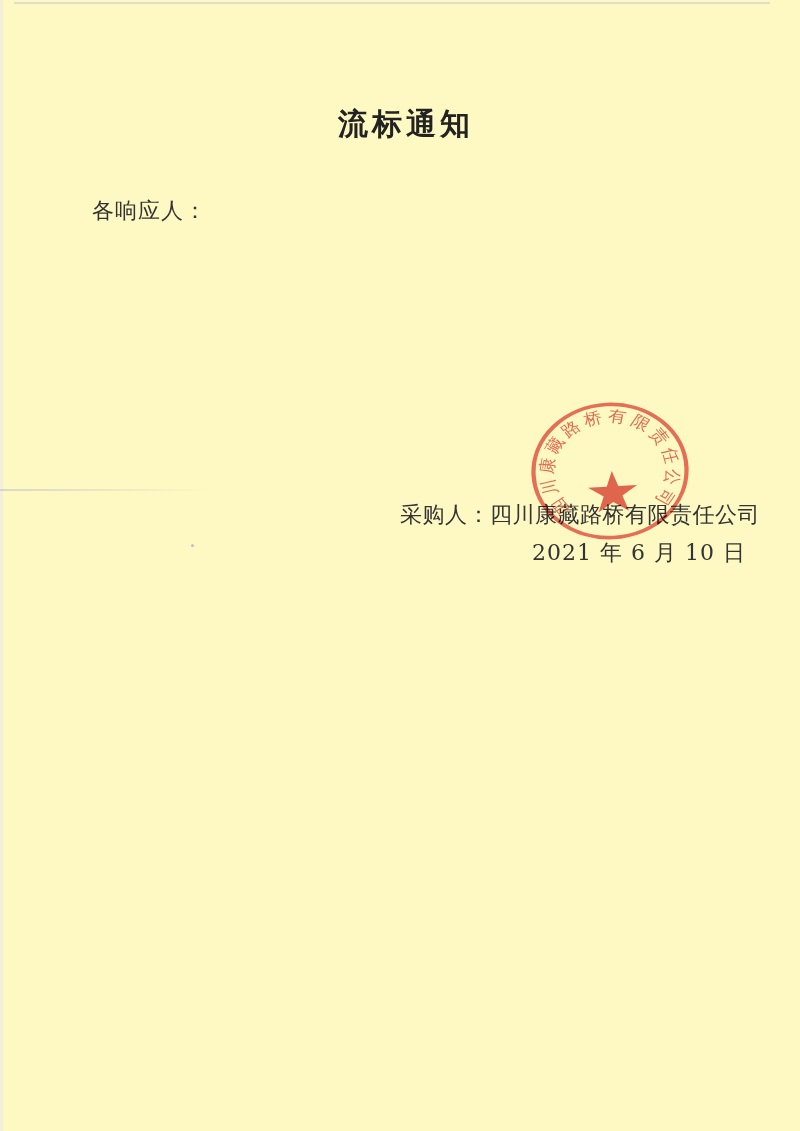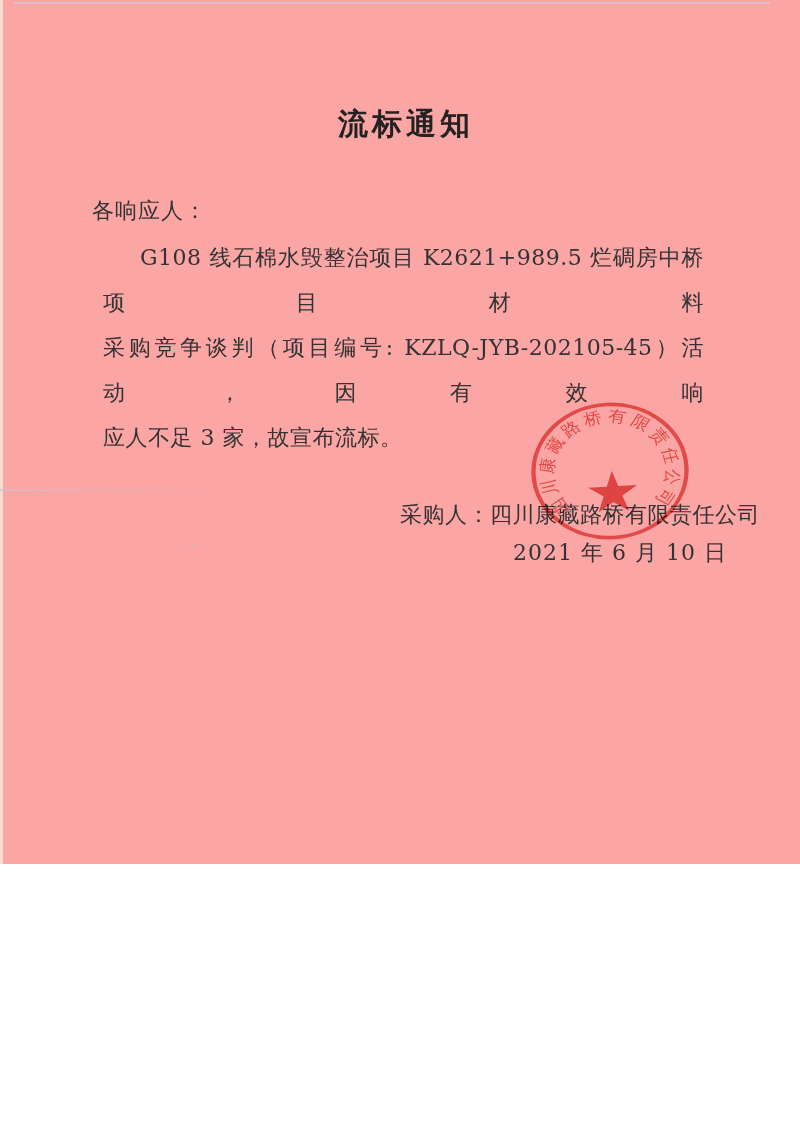--- a/index.html
+++ b/index.html
@@ -1,19 +1,19 @@
 <!DOCTYPE html>
 <html><head>
 <meta charset="utf-8">
 <style>
   html,body { margin:0; padding:0; background:#ffffff; }
   .page {
     position:relative;
-    width:800px; height:864px;
-    background:#fca5a5;
+    width:800px; height:1131px;
+    background:#fef9c3;
     overflow:hidden;
     font-family:"DejaVu Serif","Liberation Serif",serif;
     color:#333333;
   }
   
   .scan-edge-top {
     position:absolute; top:2px; left:14px; right:30px; height:2px;
     background:#cfcfcf; opacity:.65;
   }
   .scan-edge-left {
@@ -43,21 +43,21 @@
     position:absolute; top:235px; left:103px; width:601px;
     font-size:22px; line-height:45px; letter-spacing:.5px;
   }
   .body-line.indent { text-indent:37px; }
   .body-line.just { text-align:justify; text-align-last:justify; }
   .purchaser-line {
     position:absolute; top:452px; left:400px;
     font-size:22px; letter-spacing:.5px; white-space:nowrap;margin-top:48px;
   }
   .date-line {
-    position:absolute; top:538px; left:513px;
+    position:absolute; top:538px; left:532px;
     font-size:22px; letter-spacing:1px; white-space:nowrap;
   }
   
   .stamp {
     position:absolute; left:524px; top:385px;
     width:172px; height:172px;
     transform:rotate(-3deg) scaleY(0.87);
     transform-origin:50% 50%;
     mix-blend-mode:multiply;
     opacity:.88;
@@ -74,25 +74,20 @@
 
   <div class="scan-edge-top"></div>
   <div class="scan-edge-left"></div>
   <div class="crease"></div>
   <div class="speck"></div>
 
   <h1 class="title">流标通知</h1>
 
   <div class="salutation">各响应人：</div>
 
-  <div class="body-paragraph">
-    <div class="body-line indent just">G108 线石棉水毁整治项目 K2621+989.5 烂碉房中桥项目材料</div>
-    <div class="body-line just">采购竞争谈判（项目编号: KZLQ-JYB-202105-45）活动，因有效响</div>
-    <div class="body-line">应人不足 3 家，故宣布流标。</div>
-  </div>
 
   <div class="purchaser-line"><span>采购人：</span><span>四川康藏路桥有限责任公司</span></div>
 
   <div class="date-line">2021 年 6 月 10 日</div>
 
   <svg class="stamp" viewBox="0 0 200 200" xmlns="http://www.w3.org/2000/svg">
     <circle cx="100" cy="100" r="89" fill="none" stroke="#da3b33" stroke-width="5" opacity="0.82"></circle>
     <path id="sealArc" d="M 53.3 146.7 A 66 66 0 1 1 146.7 146.7" fill="none"></path>
     <text font-size="21" fill="#da3b33" letter-spacing="5" opacity="0.85">
       <textPath href="#sealArc" startOffset="50%" text-anchor="middle">四川康藏路桥有限责任公司</textPath>

